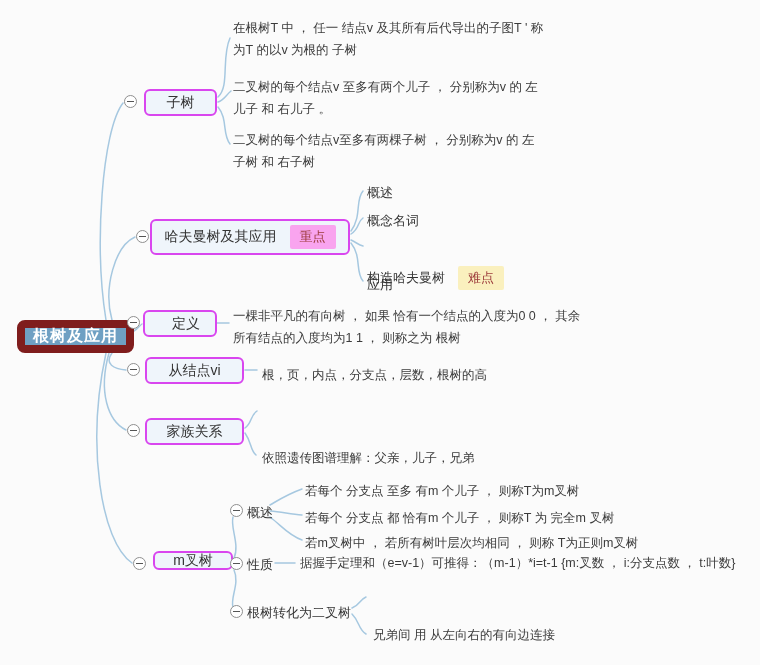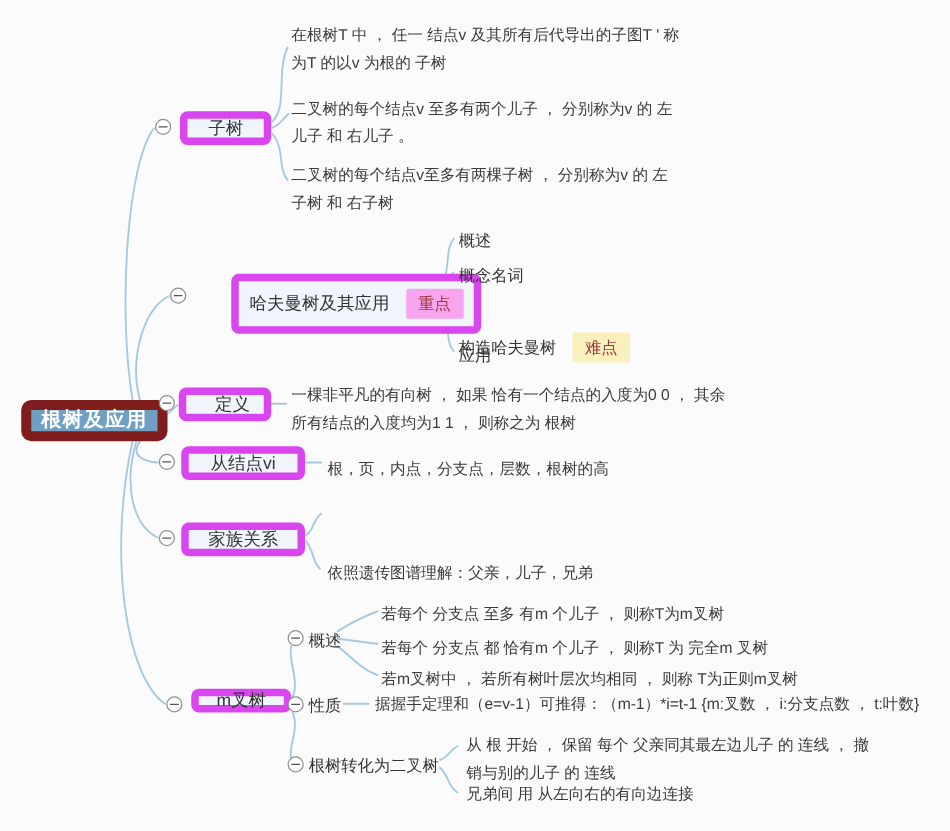--- a/index.html
+++ b/index.html
@@ -5,21 +5,21 @@
   html,body{margin:0;padding:0;background:#ffffff;}
   .canvas{
     position:relative;width:760px;height:665px;background:#fbfbfb;
     overflow:hidden;font-family:"Liberation Sans",sans-serif;
     outline:1px solid #e3e3e3;
   }
   svg.links{position:absolute;left:0;top:0;}
   .links path{fill:none;stroke:#a6c8e0;stroke-width:1.5;stroke-linecap:round;}
   .node{
     position:absolute;display:flex;align-items:center;justify-content:center;
-    background:#eff5fb;border:6px solid #d946ef;border-radius:6px;
+    background:#eff5fb;border:2px solid #d946ef;border-radius:6px;
     font-size:14px;color:#333;gap:13px;box-sizing:border-box;white-space:nowrap;
   }
   .root{
     position:absolute;display:flex;align-items:center;justify-content:center;
     background:#6fa0c3;border:8px solid #7f1d1d;border-radius:8px;
     font-size:16px;font-weight:bold;color:#fff;box-sizing:border-box;
     letter-spacing:1px;white-space:nowrap;
   }
   .collapse{
     position:absolute;width:13px;height:13px;border:1px solid #8f8f8f;
@@ -92,21 +92,21 @@
     <span>子树</span>
   </div>
   <div class="note" style="left:233px;top:17px;">在根树T 中 ， 任一 结点v 及其所有后代导出的子图T ' 称
 为T 的以v 为根的 子树</div>
   <div class="note" style="left:233px;top:76px;">二叉树的每个结点v 至多有两个儿子 ， 分别称为v 的 左
 儿子 和 右儿子 。</div>
   <div class="note" style="left:233px;top:129px;">二叉树的每个结点v至多有两棵子树 ， 分别称为v 的 左
 子树 和 右子树</div>
 
   <div class="collapse" style="left:136px;top:230px;"></div>
-  <div class="node" style="left:150px;top:219px;width:200px;height:48px;margin-left:35px;">
+  <div class="node" style="left:150px;top:219px;width:200px;height:36px;">
     <span>哈夫曼树及其应用</span>
     <span class="badge pink">重点</span>
   </div>
   <div class="sublabel" style="left:367px;top:184px;">概述</div>
   <div class="sublabel" style="left:367px;top:212px;">概念名词</div>
   <div class="row" style="left:367px;top:233px;height:25px;">
     <span class="lbl">构造哈夫曼树</span>
     <span class="badge yellow">难点</span>
   </div>
   <div class="sublabel" style="left:367px;top:276px;">应用</div>
@@ -140,17 +140,15 @@
   <div class="note" style="left:305px;top:484px;line-height:14px;">若每个 分支点 至多 有m 个儿子 ， 则称T为m叉树</div>
   <div class="note" style="left:305px;top:511px;line-height:14px;">若每个 分支点 都 恰有m 个儿子 ， 则称T 为 完全m 叉树</div>
   <div class="note" style="left:305px;top:536px;line-height:14px;">若m叉树中 ， 若所有树叶层次均相同 ， 则称 T为正则m叉树</div>
 
   <div class="collapse" style="left:230px;top:557px;"></div>
   <div class="sublabel" style="left:247px;top:556px;">性质</div>
   <div class="note" style="left:300px;top:556px;line-height:14px;">据握手定理和（e=v-1）可推得：（m-1）*i=t-1 {m:叉数 ， i:分支点数 ， t:叶数}</div>
 
   <div class="collapse" style="left:230px;top:605px;"></div>
   <div class="sublabel" style="left:247px;top:604px;">根树转化为二叉树</div>
-  <div class="note" style="left:373px;top:585px;">从 根 开始 ， 保留 每个 父亲同其最左边儿子 的 连线 ， 撤
-销与别的儿子 的 连线</div>
   <div class="note" style="left:373px;top:628px;line-height:14px;">兄弟间 用 从左向右的有向边连接</div>
 
 </div>
 
 </body></html>

